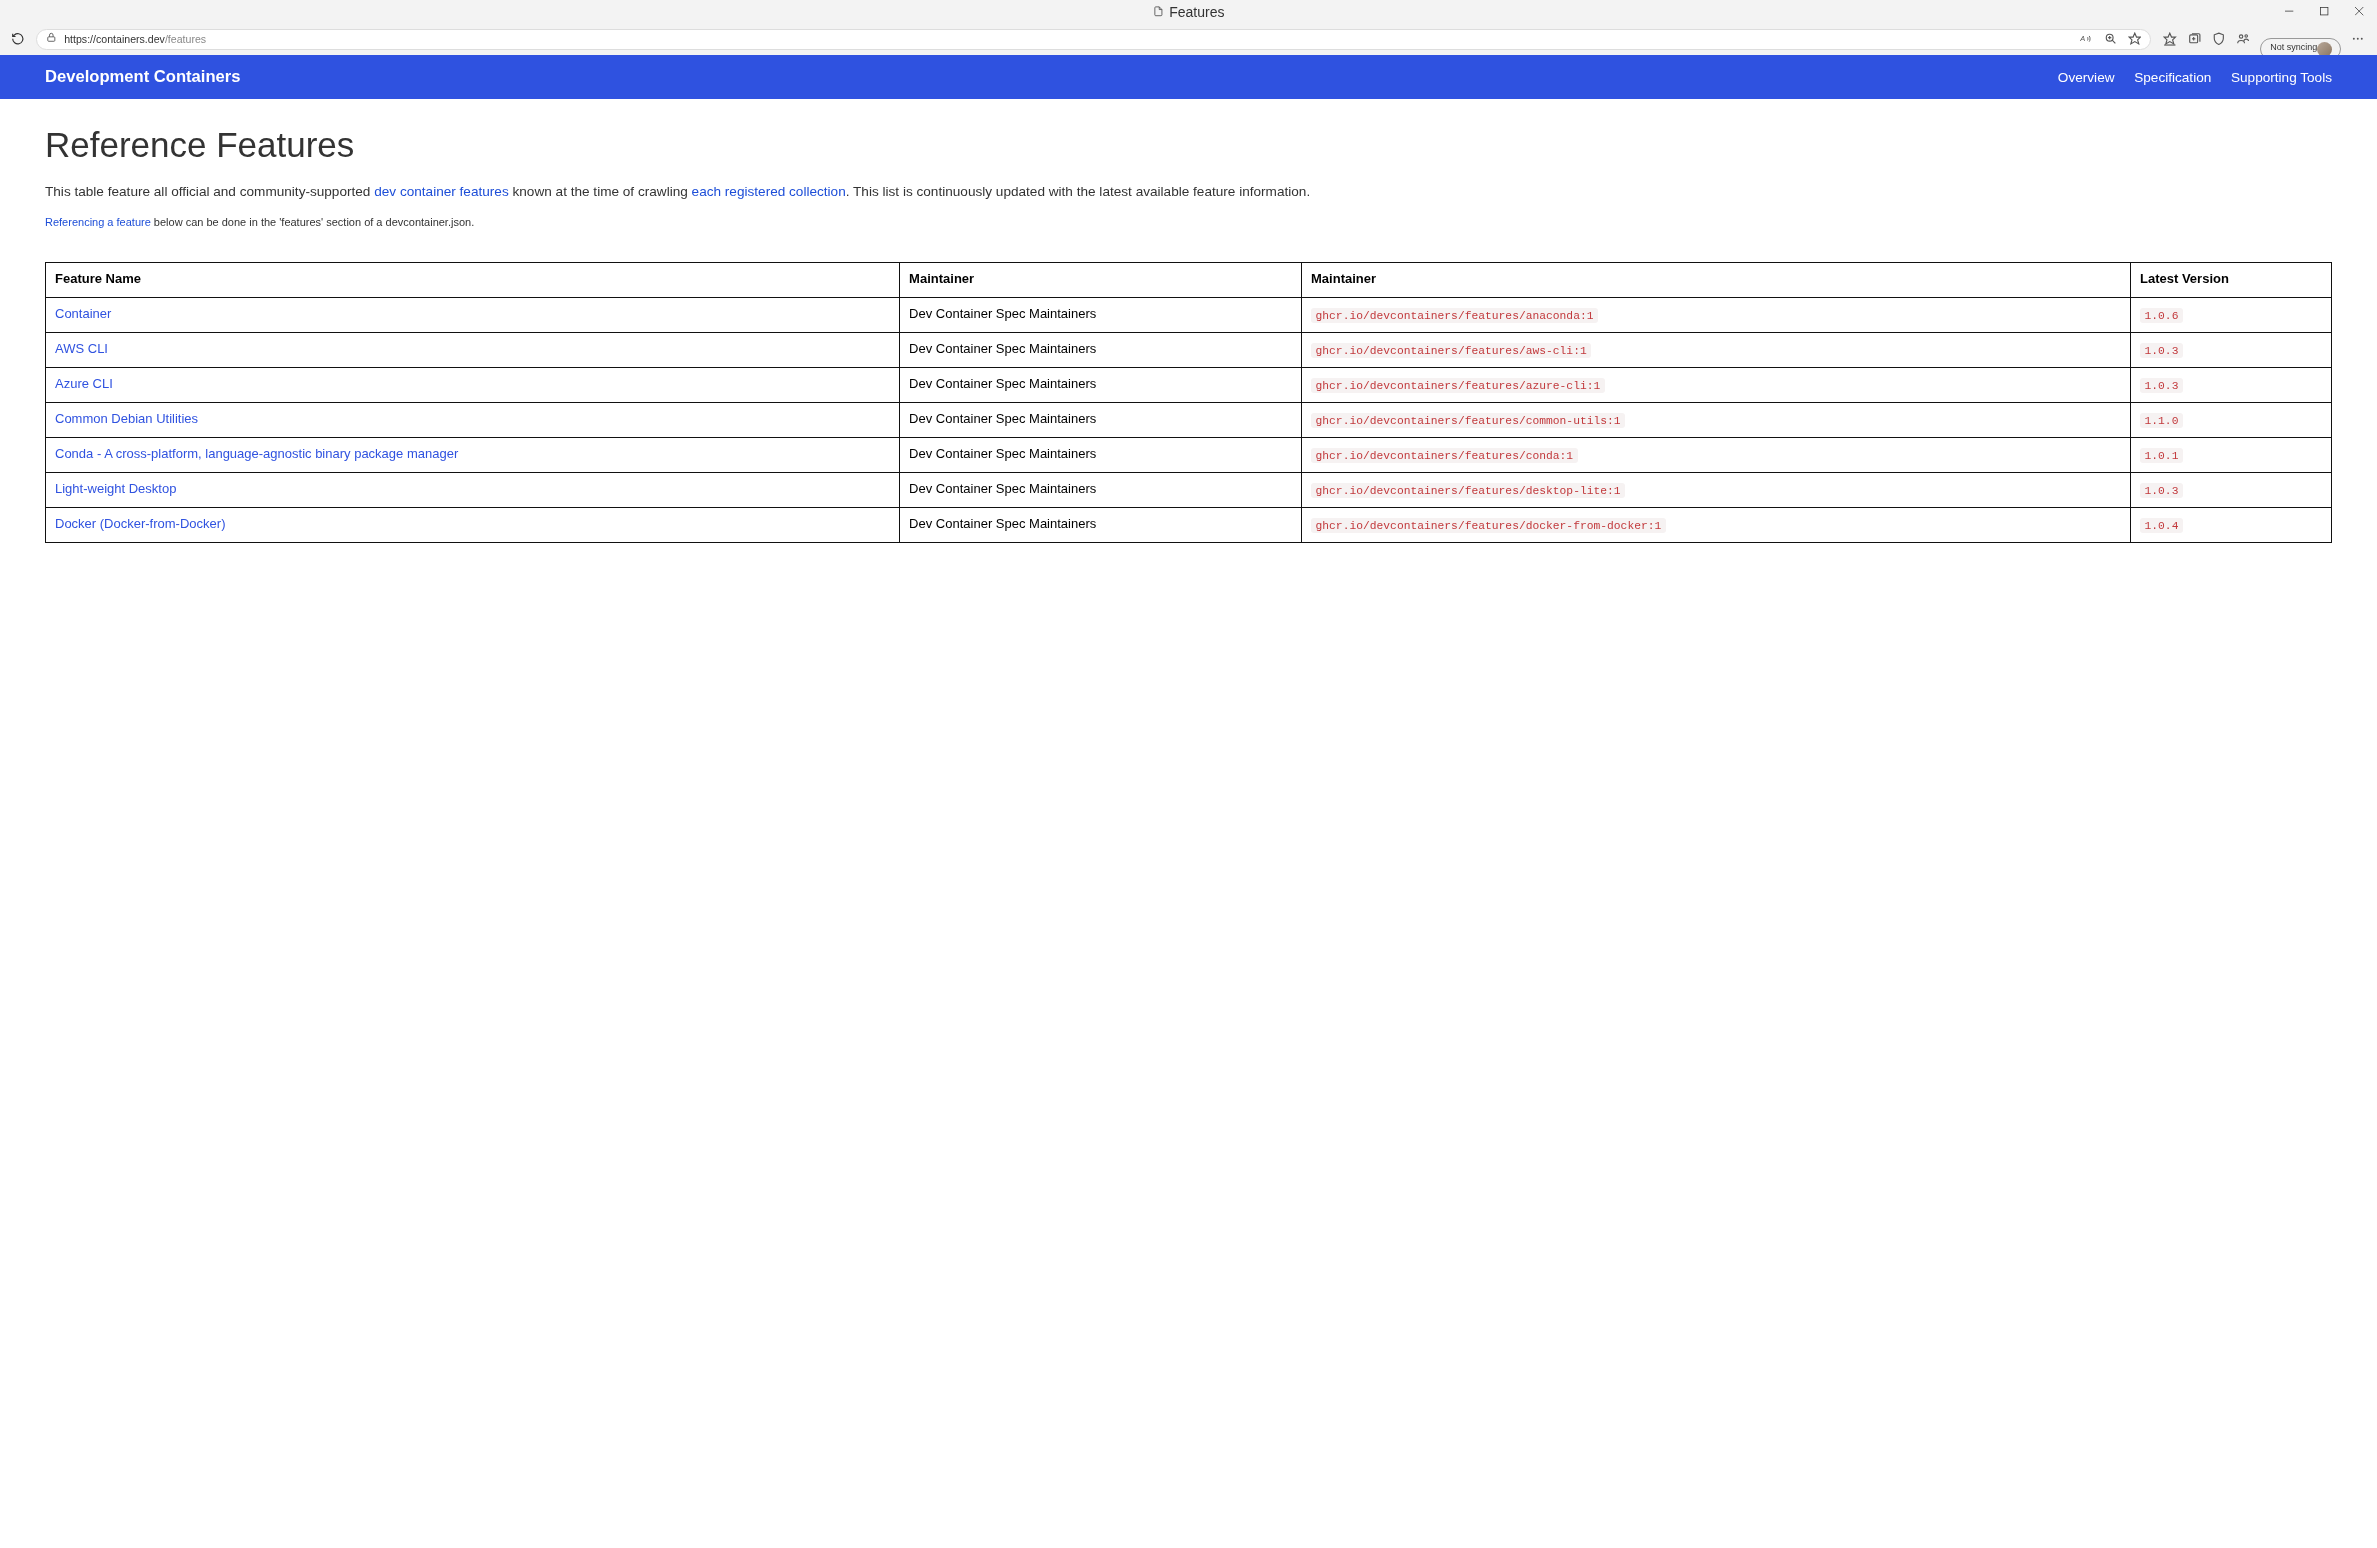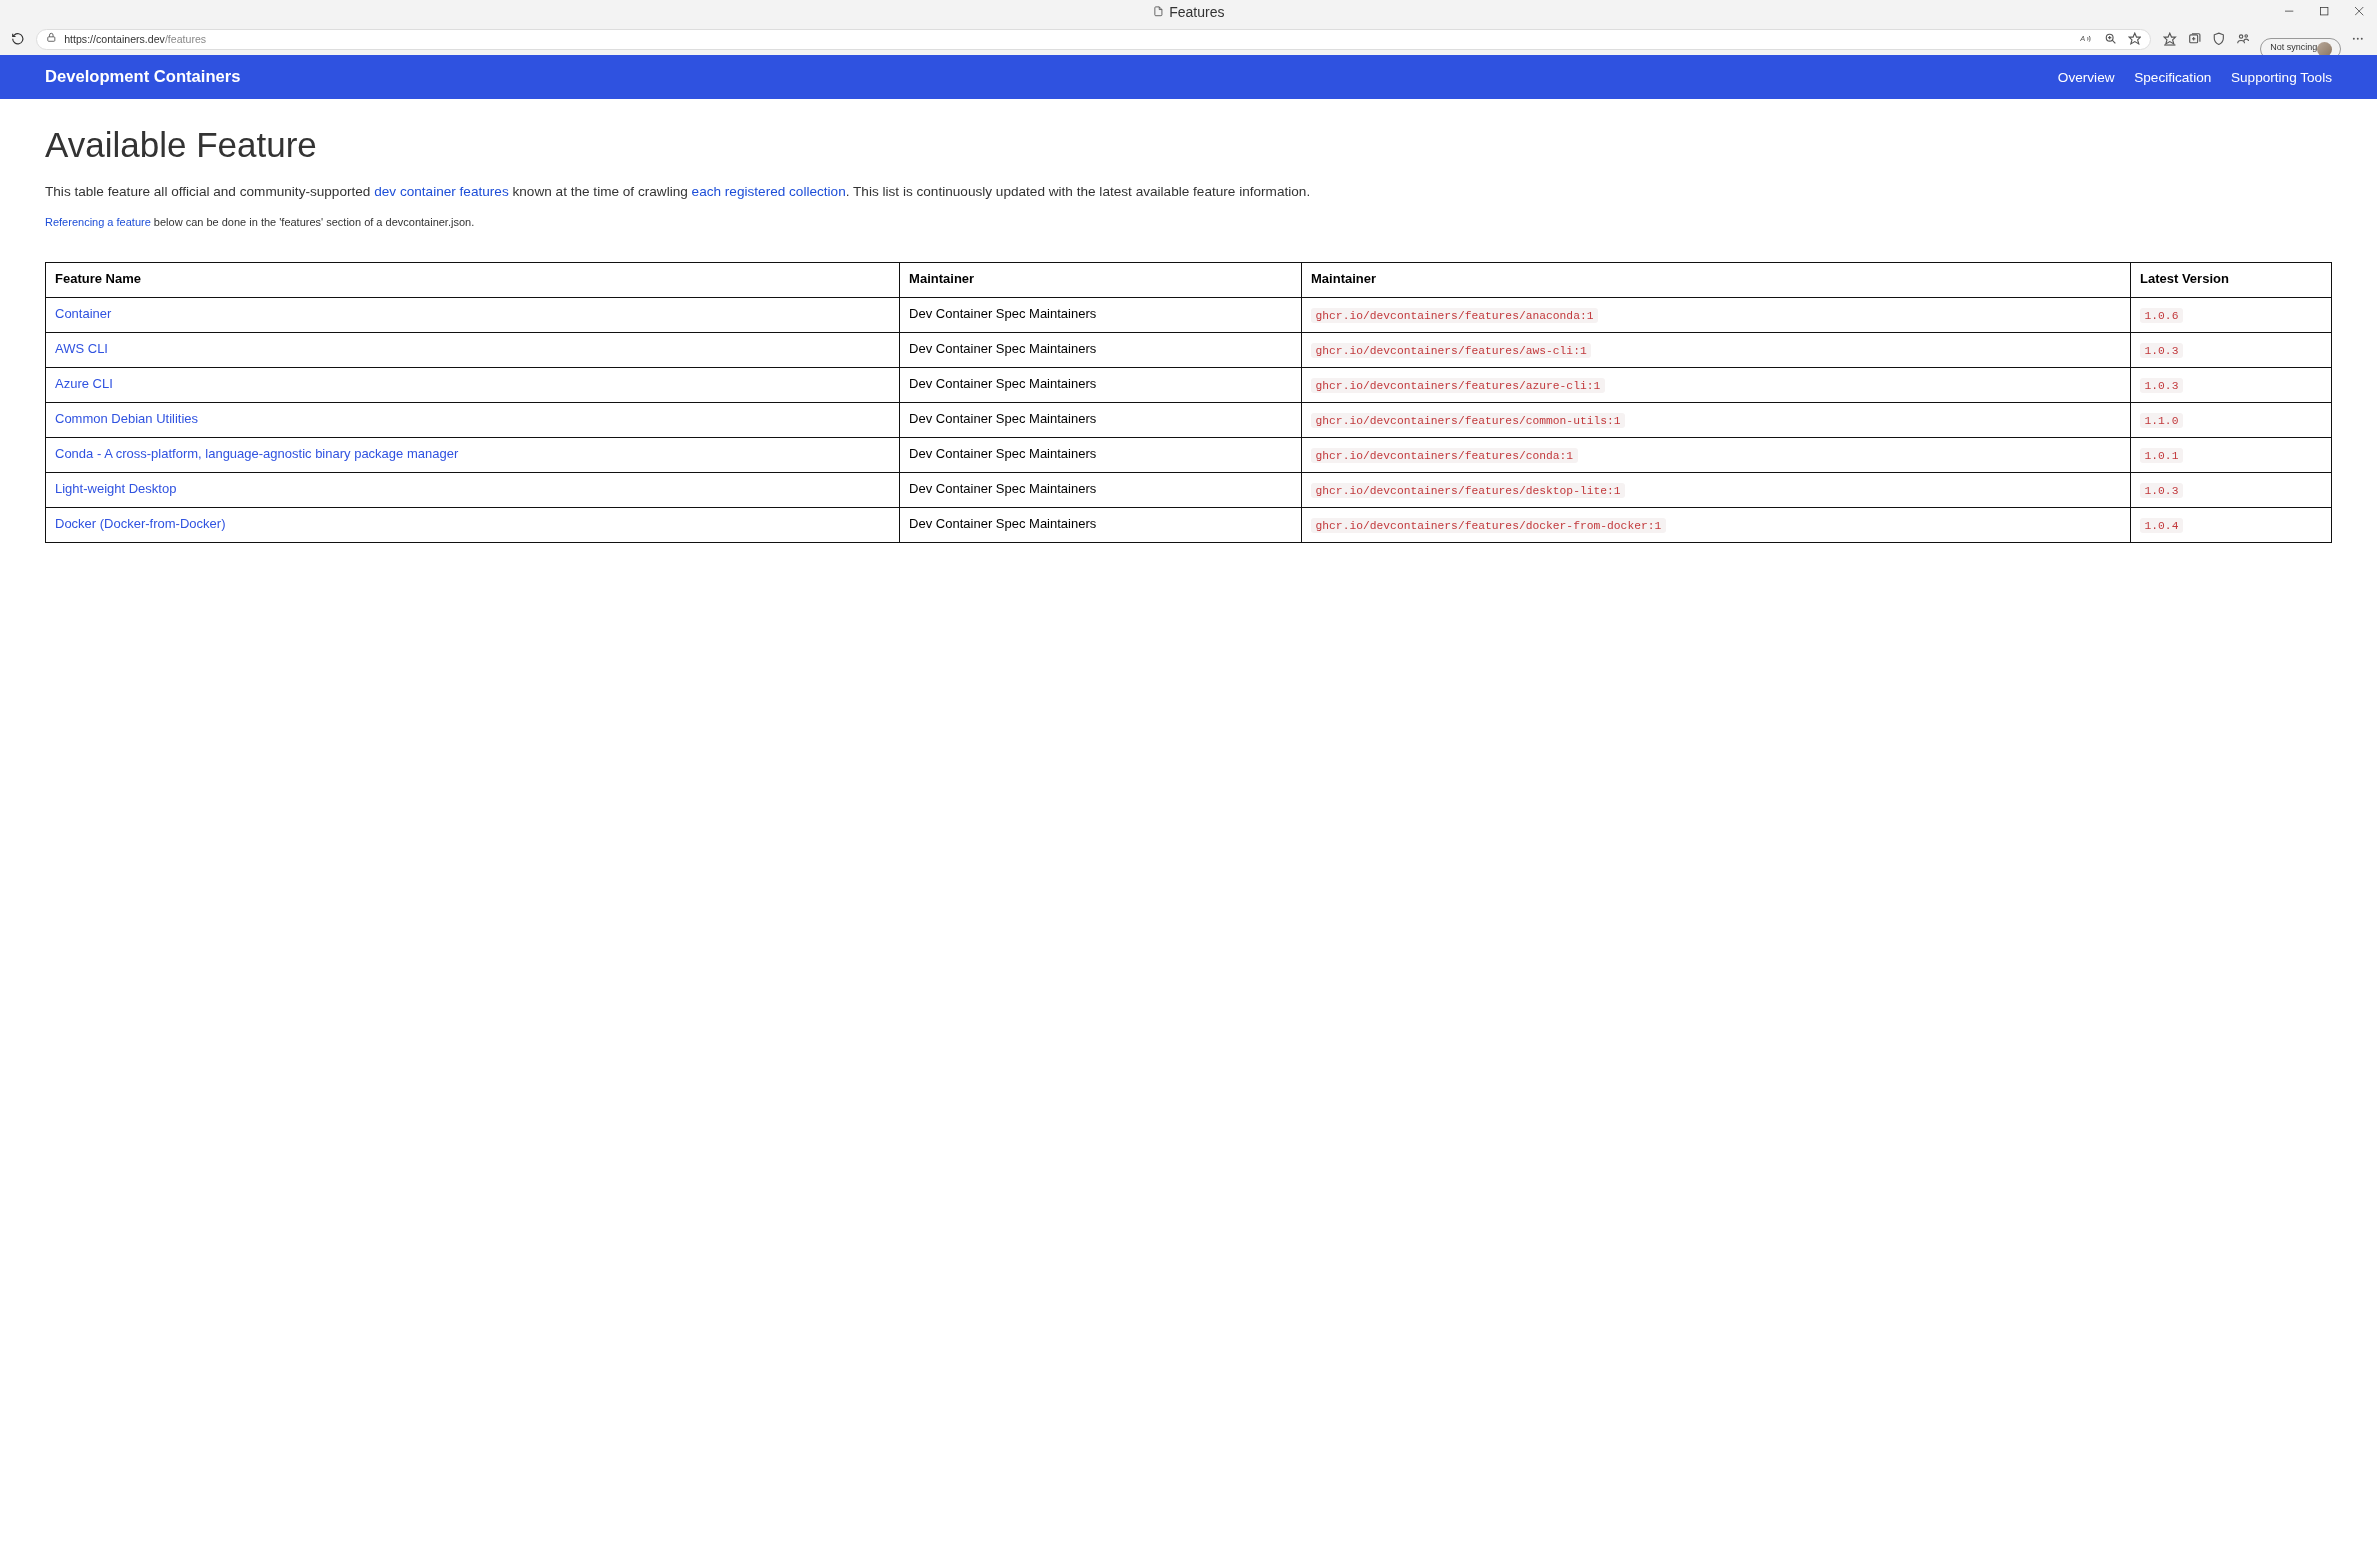--- a/index.html
+++ b/index.html
@@ -166,21 +166,21 @@
   <header class="site-header">
     <div class="brand">Development Containers</div>
     <nav class="nav-links">
       <a>Overview</a>
       <a>Specification</a>
       <a>Supporting Tools</a>
     </nav>
   </header>
 
   <div class="content">
-    <h1>Available Feature</h1>
+    <h1>Reference Features</h1>
     <p class="intro">
       <span>This table feature all official and community-supported </span><a>dev container features</a><span> known at the time of crawling </span><a>each registered collection</a><span>. This list is continuously updated with the latest available feature information.</span>
     </p>
     <p class="ref-line">
       <a>Referencing a feature</a><span> below can be done in the 'features' section of a devcontainer.json.</span>
     </p>
 
     <table>
       <thead>
         <tr>

